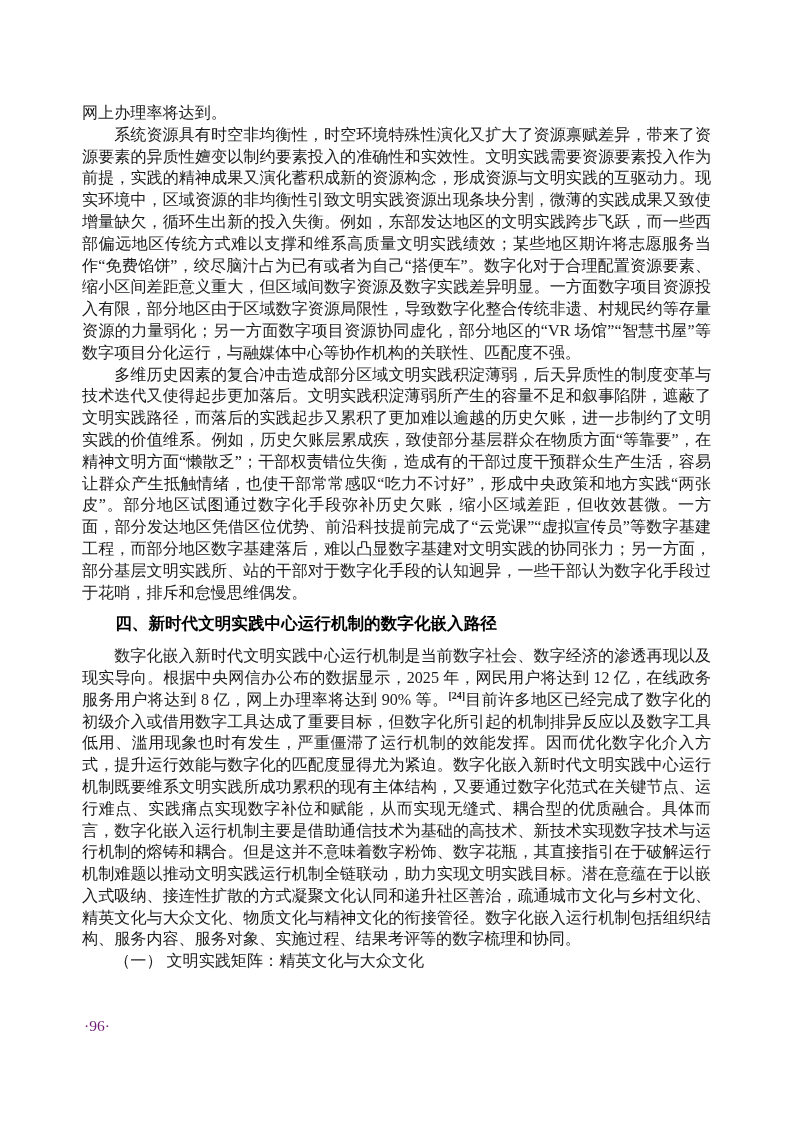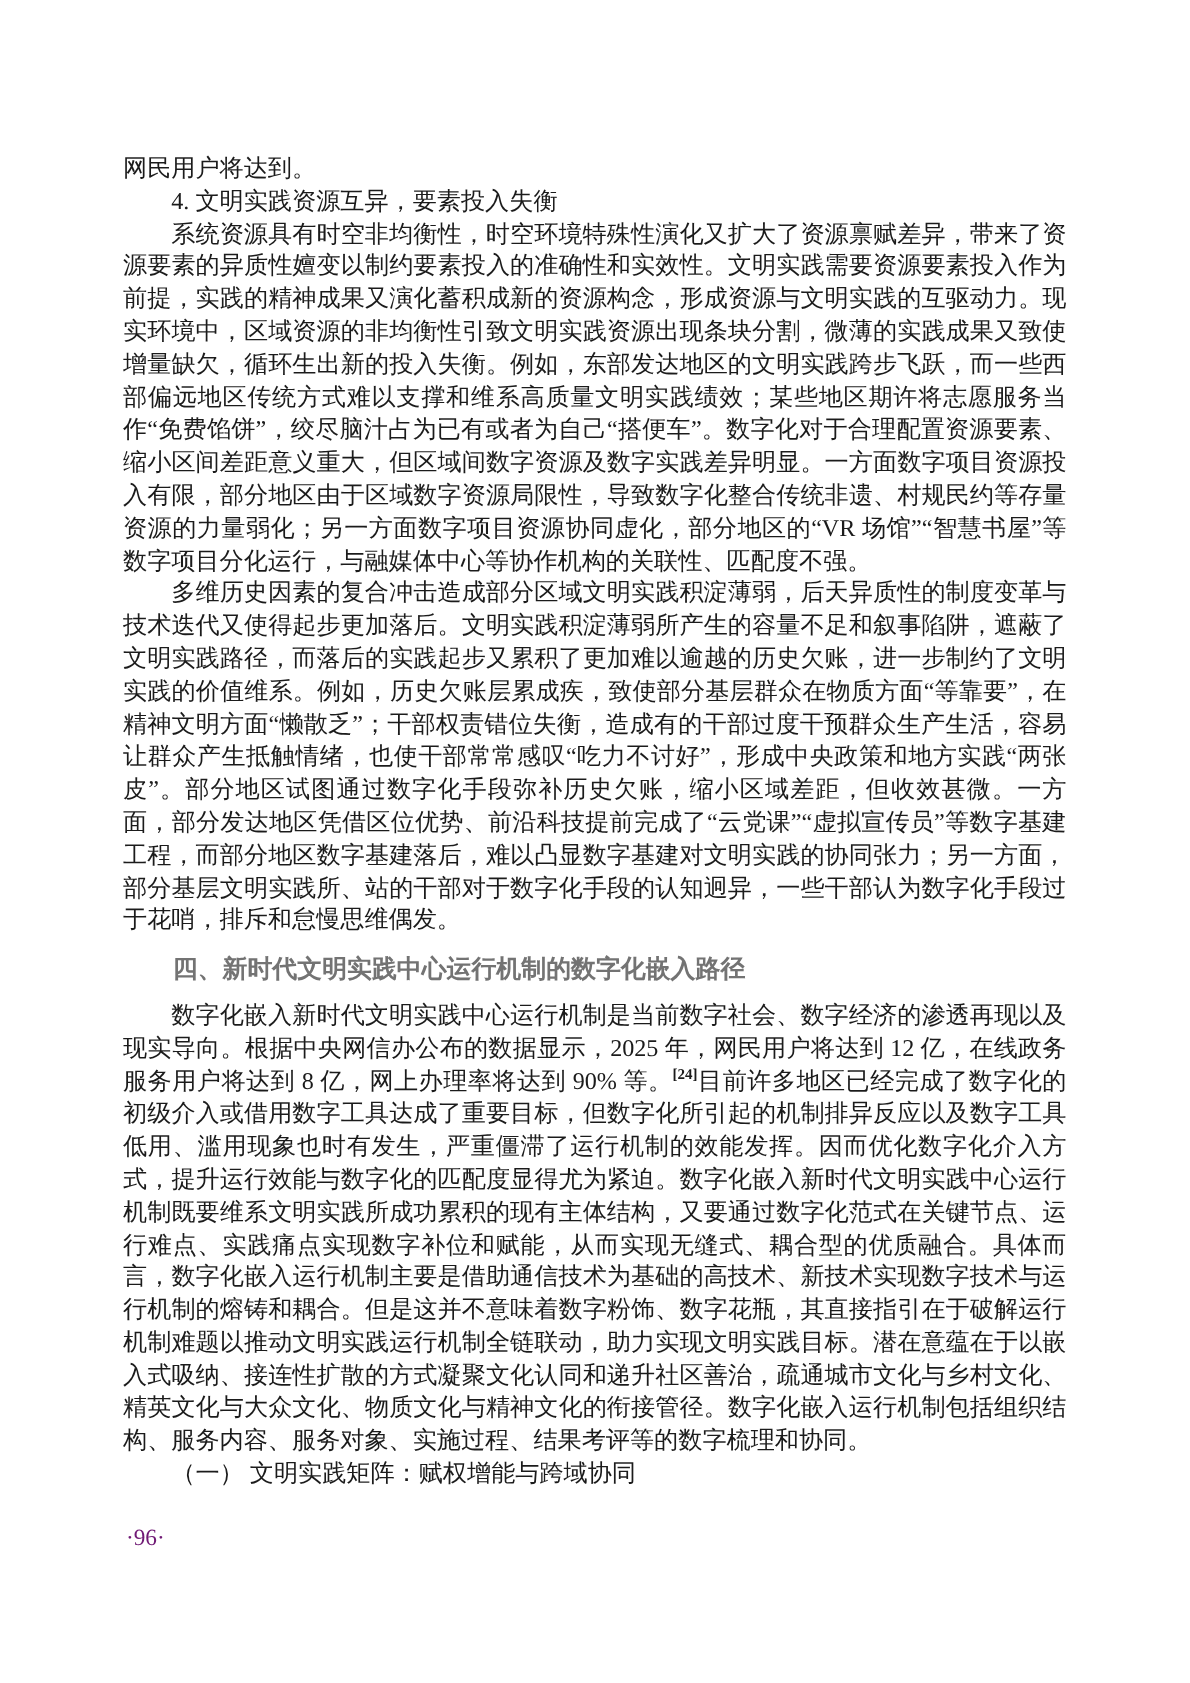--- a/index.html
+++ b/index.html
@@ -27,21 +27,21 @@
   .textblock p { margin: 0; padding: 0; }
   .cont { text-indent: 0; }
   .indent { text-indent: 2em; }
   .h2 {
     font-family: "Liberation Sans", "DejaVu Sans", sans-serif;
     font-weight: 700;
     font-size: 16.6px;
     line-height: 21.8px;
     text-indent: 2em;
     margin: 10px 0 10px 0 !important;
-    color: #737373;
+    color: #000000;
   }
   .sub { text-indent: 2em; }
   sup.fnref {
     font-size: 10px;
     line-height: 0;
     vertical-align: super;
     letter-spacing: 0;
     font-weight: bold;
   }
   .pagenum {
@@ -50,22 +50,21 @@
     font-size: 15.5px;
     line-height: 21px;
     color: #701a75;
   }
 </style>
 </head>
 <body>
 
 <div class="sheet">
   <div class="textblock">
-    <p class="cont">网民用户将达到。</p>
-    <p class="indent">4. 文明实践资源互异，要素投入失衡</p>
+    <p class="cont">网上办理率将达到。</p>
     <p class="indent">系统资源具有时空非均衡性，时空环境特殊性演化又扩大了资源禀赋差异，带来了资源要素的异质性嬗变以制约要素投入的准确性和实效性。文明实践需要资源要素投入作为前提，实践的精神成果又演化蓄积成新的资源构念，形成资源与文明实践的互驱动力。现实环境中，区域资源的非均衡性引致文明实践资源出现条块分割，微薄的实践成果又致使增量缺欠，循环生出新的投入失衡。例如，东部发达地区的文明实践跨步飞跃，而一些西部偏远地区传统方式难以支撑和维系高质量文明实践绩效；某些地区期许将志愿服务当作“免费馅饼”，绞尽脑汁占为已有或者为自己“搭便车”。数字化对于合理配置资源要素、缩小区间差距意义重大，但区域间数字资源及数字实践差异明显。一方面数字项目资源投入有限，部分地区由于区域数字资源局限性，导致数字化整合传统非遗、村规民约等存量资源的力量弱化；另一方面数字项目资源协同虚化，部分地区的“VR 场馆”“智慧书屋”等数字项目分化运行，与融媒体中心等协作机构的关联性、匹配度不强。</p>
     <p class="indent">多维历史因素的复合冲击造成部分区域文明实践积淀薄弱，后天异质性的制度变革与技术迭代又使得起步更加落后。文明实践积淀薄弱所产生的容量不足和叙事陷阱，遮蔽了文明实践路径，而落后的实践起步又累积了更加难以逾越的历史欠账，进一步制约了文明实践的价值维系。例如，历史欠账层累成疾，致使部分基层群众在物质方面“等靠要”，在精神文明方面“懒散乏”；干部权责错位失衡，造成有的干部过度干预群众生产生活，容易让群众产生抵触情绪，也使干部常常感叹“吃力不讨好”，形成中央政策和地方实践“两张皮”。部分地区试图通过数字化手段弥补历史欠账，缩小区域差距，但收效甚微。一方面，部分发达地区凭借区位优势、前沿科技提前完成了“云党课”“虚拟宣传员”等数字基建工程，而部分地区数字基建落后，难以凸显数字基建对文明实践的协同张力；另一方面，部分基层文明实践所、站的干部对于数字化手段的认知迥异，一些干部认为数字化手段过于花哨，排斥和怠慢思维偶发。</p>
     <p class="h2">四、新时代文明实践中心运行机制的数字化嵌入路径</p>
     <p class="indent"><span>数字化嵌入新时代文明实践中心运行机制是当前数字社会、数字经济的渗透再现以及现实导向。根据中央网信办公布的数据显示，2025 年，网民用户将达到 12 亿，在线政务服务用户将达到 8 亿，网上办理率将达到 90% 等。</span><sup class="fnref">[24]</sup><span>目前许多地区已经完成了数字化的初级介入或借用数字工具达成了重要目标，但数字化所引起的机制排异反应以及数字工具低用、滥用现象也时有发生，严重僵滞了运行机制的效能发挥。因而优化数字化介入方式，提升运行效能与数字化的匹配度显得尤为紧迫。数字化嵌入新时代文明实践中心运行机制既要维系文明实践所成功累积的现有主体结构，又要通过数字化范式在关键节点、运行难点、实践痛点实现数字补位和赋能，从而实现无缝式、耦合型的优质融合。具体而言，数字化嵌入运行机制主要是借助通信技术为基础的高技术、新技术实现数字技术与运行机制的熔铸和耦合。但是这并不意味着数字粉饰、数字花瓶，其直接指引在于破解运行机制难题以推动文明实践运行机制全链联动，助力实现文明实践目标。潜在意蕴在于以嵌入式吸纳、接连性扩散的方式凝聚文化认同和递升社区善治，疏通城市文化与乡村文化、精英文化与大众文化、物质文化与精神文化的衔接管径。数字化嵌入运行机制包括组织结构、服务内容、服务对象、实施过程、结果考评等的数字梳理和协同。</span></p>
-    <p class="sub">（一） 文明实践矩阵：赋权增能与跨域协同</p>
+    <p class="sub">（一） 文明实践矩阵：精英文化与大众文化</p>
   </div>
   <div class="pagenum">·96·</div>
 </div>
 
 </body></html>

